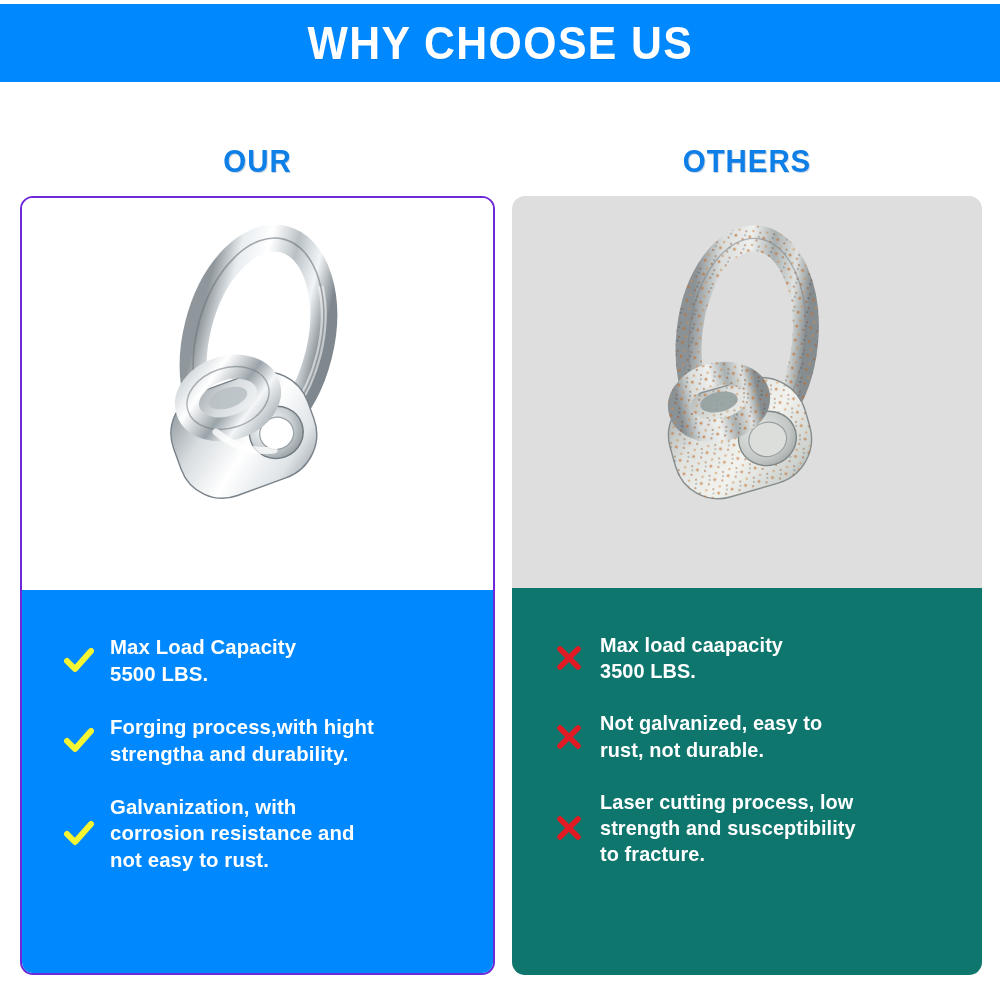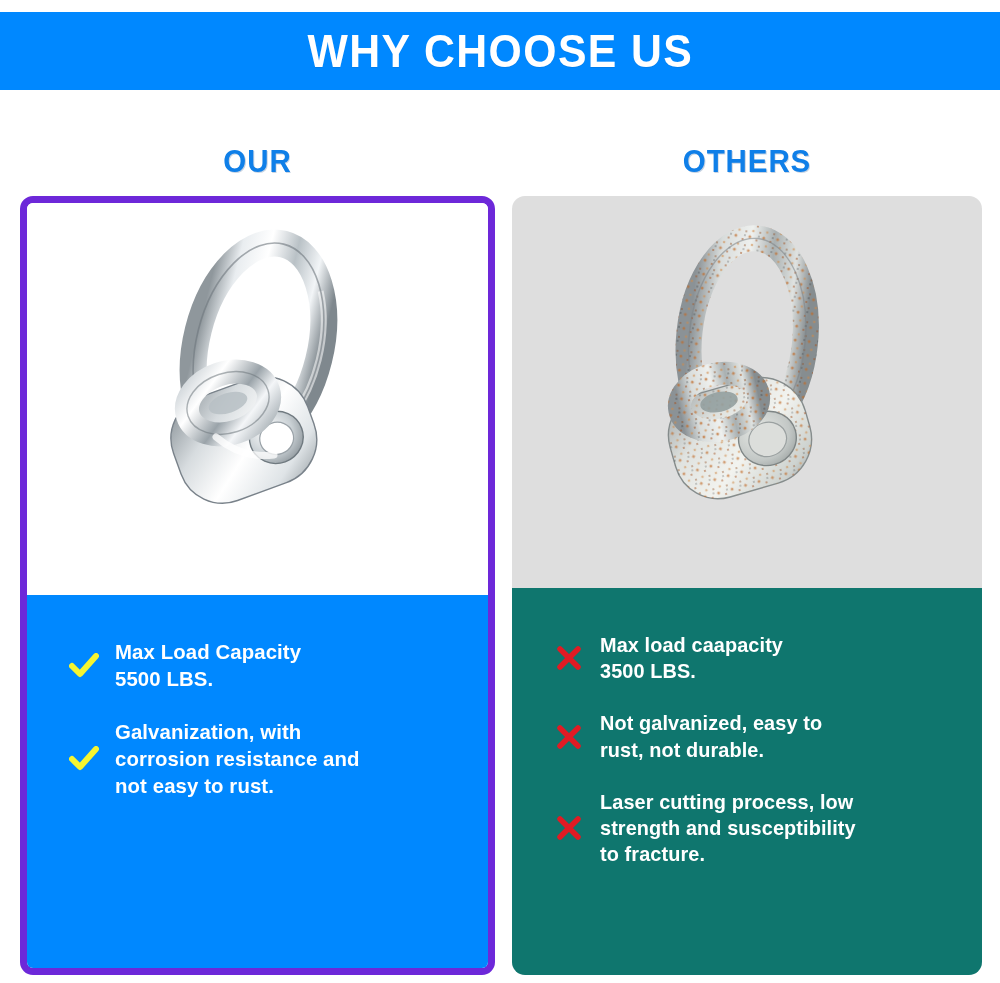--- a/index.html
+++ b/index.html
@@ -12,21 +12,21 @@
     background: #ffffff;
     font-family: "Liberation Sans", sans-serif;
     overflow: hidden;
     position: relative;
   }
 
   
   #header-banner {
     position: absolute;
     left: 0;
-    top: 12px;
+    top: 4px;
     width: 1000px;
     height: 78px;
     background: #0088ff;
     display: flex;
     align-items: center;
     justify-content: center;
   }
   #header-title {
     color: #ffffff;
     font-family: "Liberation Sans Narrow", "Liberation Sans", sans-serif;
@@ -59,21 +59,21 @@
     position: absolute;
     top: 196px;
     height: 779px;
     border-radius: 13px;
     overflow: hidden;
     box-sizing: border-box;
   }
   #card-our {
     left: 20px;
     width: 475px;
-    border: 7px solid #6d28d9;
+    border: 2px solid #6d28d9;
   }
   #card-others {
     left: 512px;
     width: 470px;
   }
 
   .media {
     position: relative;
     height: 392px;
     width: 100%;
@@ -200,20 +200,29 @@
     <div class="fact-row">
       <div class="fact-mark mark-check">
         <svg width="30" height="26" viewBox="0 0 30 26">
           <path d="M3,13 L11,21 L27,3" fill="none" stroke="#f5f531" stroke-width="6" stroke-linecap="round" stroke-linejoin="round"></path>
         </svg>
       </div>
       <div class="fact-text" style="white-space:pre-line">Max Load Capacity
 5500 LBS.</div>
     </div>
 
+    <div class="fact-row">
+      <div class="fact-mark mark-check">
+        <svg width="30" height="26" viewBox="0 0 30 26">
+          <path d="M3,13 L11,21 L27,3" fill="none" stroke="#f5f531" stroke-width="6" stroke-linecap="round" stroke-linejoin="round"></path>
+        </svg>
+      </div>
+      <div class="fact-text" style="white-space:pre-line">Forging process,with hight
+strengtha and durability.</div>
+    </div>
 
     <div class="fact-row">
       <div class="fact-mark mark-check">
         <svg width="30" height="26" viewBox="0 0 30 26">
           <path d="M3,13 L11,21 L27,3" fill="none" stroke="#f5f531" stroke-width="6" stroke-linecap="round" stroke-linejoin="round"></path>
         </svg>
       </div>
       <div class="fact-text" style="white-space:pre-line">Galvanization, with
 corrosion resistance and
 not easy to rust.</div>

